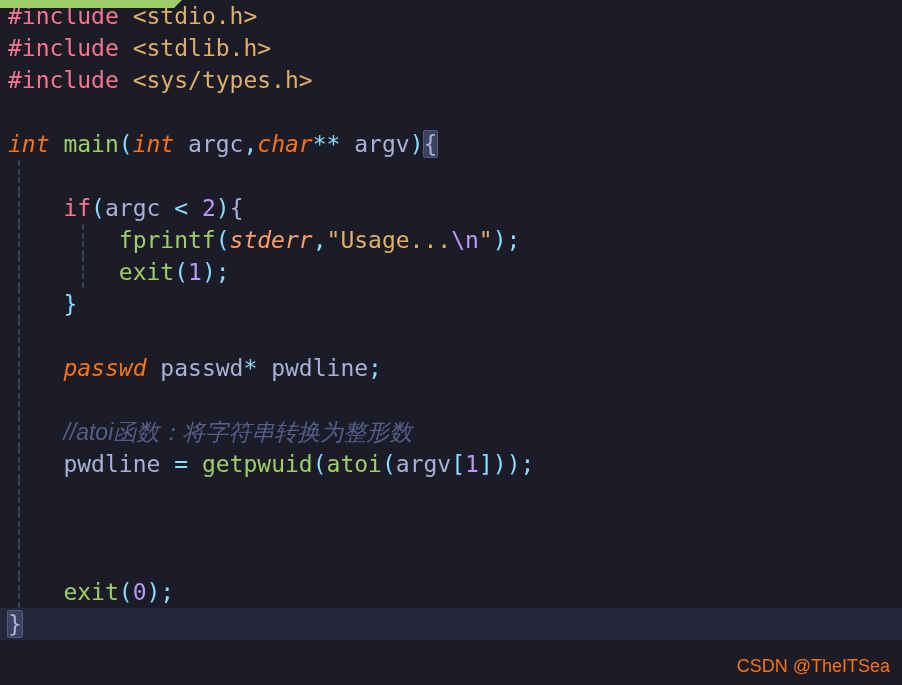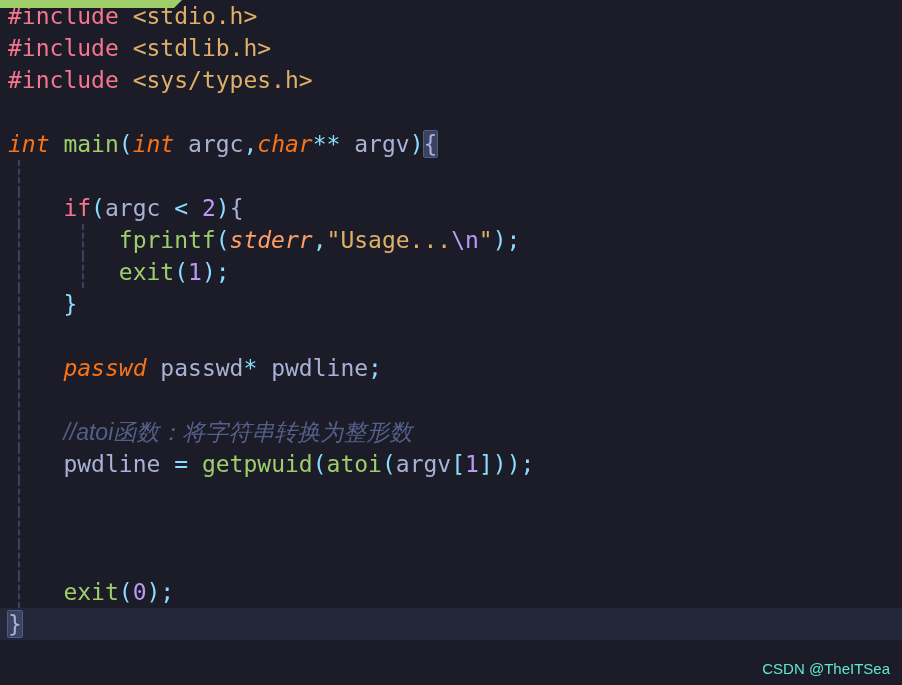--- a/index.html
+++ b/index.html
@@ -97,22 +97,22 @@
 
   
   .cjk { font-family: Liberation Sans, sans-serif; font-style: italic; }
 
   
   #watermark {
     position: absolute;
     right: 12px;
     bottom: 8px;
     font-family: "Liberation Sans", sans-serif;
-    font-size: 15px;
-    color: #5eead4;
+    font-size: 18px;
+    color: #f97316;
     z-index: 10;
     white-space: nowrap;
   }
 </style>
 </head>
 <body>
 
 <div id="editor-root">
 
   <div id="progress-strip"></div>

